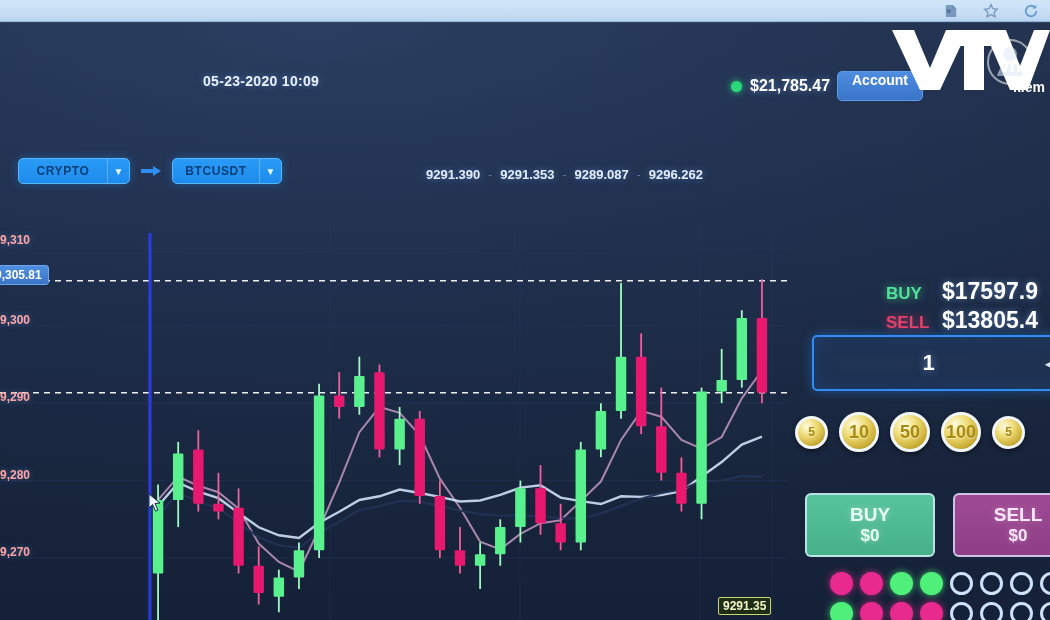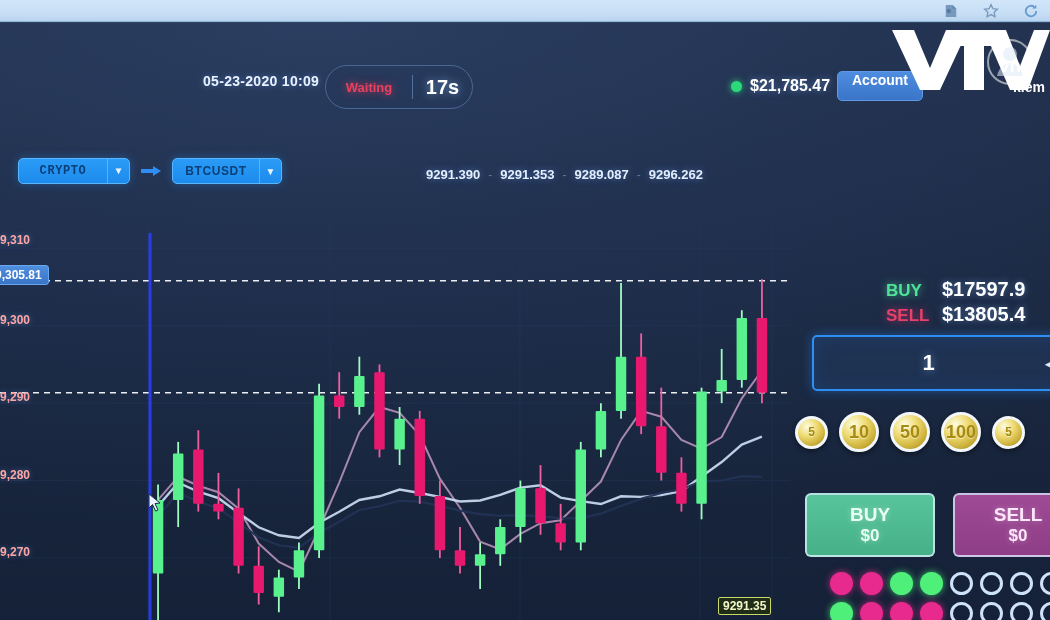--- a/index.html
+++ b/index.html
@@ -102,21 +102,21 @@
     position: absolute; left: 18px; top: 158px;
     display: flex; align-items: center; gap: 10px;
   }
   .dropdown {
     height: 26px; border-radius: 5px;
     background: linear-gradient(180deg,#2a9bf7 0%, #1d8bec 100%);
     border: 1px solid #57b6ff;
     display: flex; align-items: center;
     box-shadow: 0 0 10px rgba(40,150,250,.35);
   }
-  .dd-crypto { width: 112px; font-family: Liberation Mono, monospace; }
+  .dd-crypto { width: 112px; }
   .dd-pair { width: 110px; }
   .dd-label {
     flex: 1; text-align: center;
     color: #0a3f78; font-size: 12px; font-weight: bold; letter-spacing: .6px;
   }
   .dd-caret {
     width: 22px; height: 24px;
     border-left: 1px solid rgba(255,255,255,.28);
     display: flex; align-items: center; justify-content: center;
     color: #e6f4ff; font-size: 10px;
@@ -170,21 +170,21 @@
     text-shadow: 0 0 5px rgba(0,0,0,.5);
   }
   .pct-sell { left: 24px; top: 42px; }
   .pct-buy  { left: 88px; top: 58px; }
 
   .stats { position: absolute; left: 96px; top: 148px; width: 160px; }
   .stat-row { display: flex; align-items: baseline; gap: 10px; margin-bottom: 2px; }
   .stat-key { width: 46px; font-size: 17px; font-weight: bold; }
   .key-buy  { color: #4fe39a; text-shadow: 0 0 8px rgba(79,227,154,.7); }
   .key-sell { color: #e8406c; text-shadow: 0 0 8px rgba(232,64,108,.7); }
-  .stat-val { color: #ffffff; font-size: 20px; font-weight: bold;
+  .stat-val { color: #ffffff; font-size: 23px; font-weight: bold;
               text-shadow: 0 0 7px rgba(140,190,255,.5); }
 
   .amount-field {
     position: absolute; left: 22px; top: 205px; width: 255px; height: 56px;
     border: 2px solid #2e8ef5; border-radius: 5px;
     background: rgba(35,58,97,.55);
     box-shadow: 0 0 12px rgba(46,142,245,.4), inset 0 0 18px rgba(30,90,170,.25);
     display: flex; align-items: center; justify-content: center;
   }
   .amount-value {
@@ -256,25 +256,20 @@
       </svg>
     </div>
   </div>
   <div class="browser-edge"></div>
 
   <div class="app"></div>
 
   <div class="topbar">
     <div class="session-date">05-23-2020 10:09</div>
 
-    <div class="status-pill">
-      <div class="status-label">Waiting</div>
-      <div class="status-div"></div>
-      <div class="status-time">17s</div>
-    </div>
 
     <div class="balance">
       <span class="balance-dot"></span>
       <span class="balance-amount">$21,785.47</span>
     </div>
 
     <div class="account-btn">
       <span>Account</span>
     </div>
 

